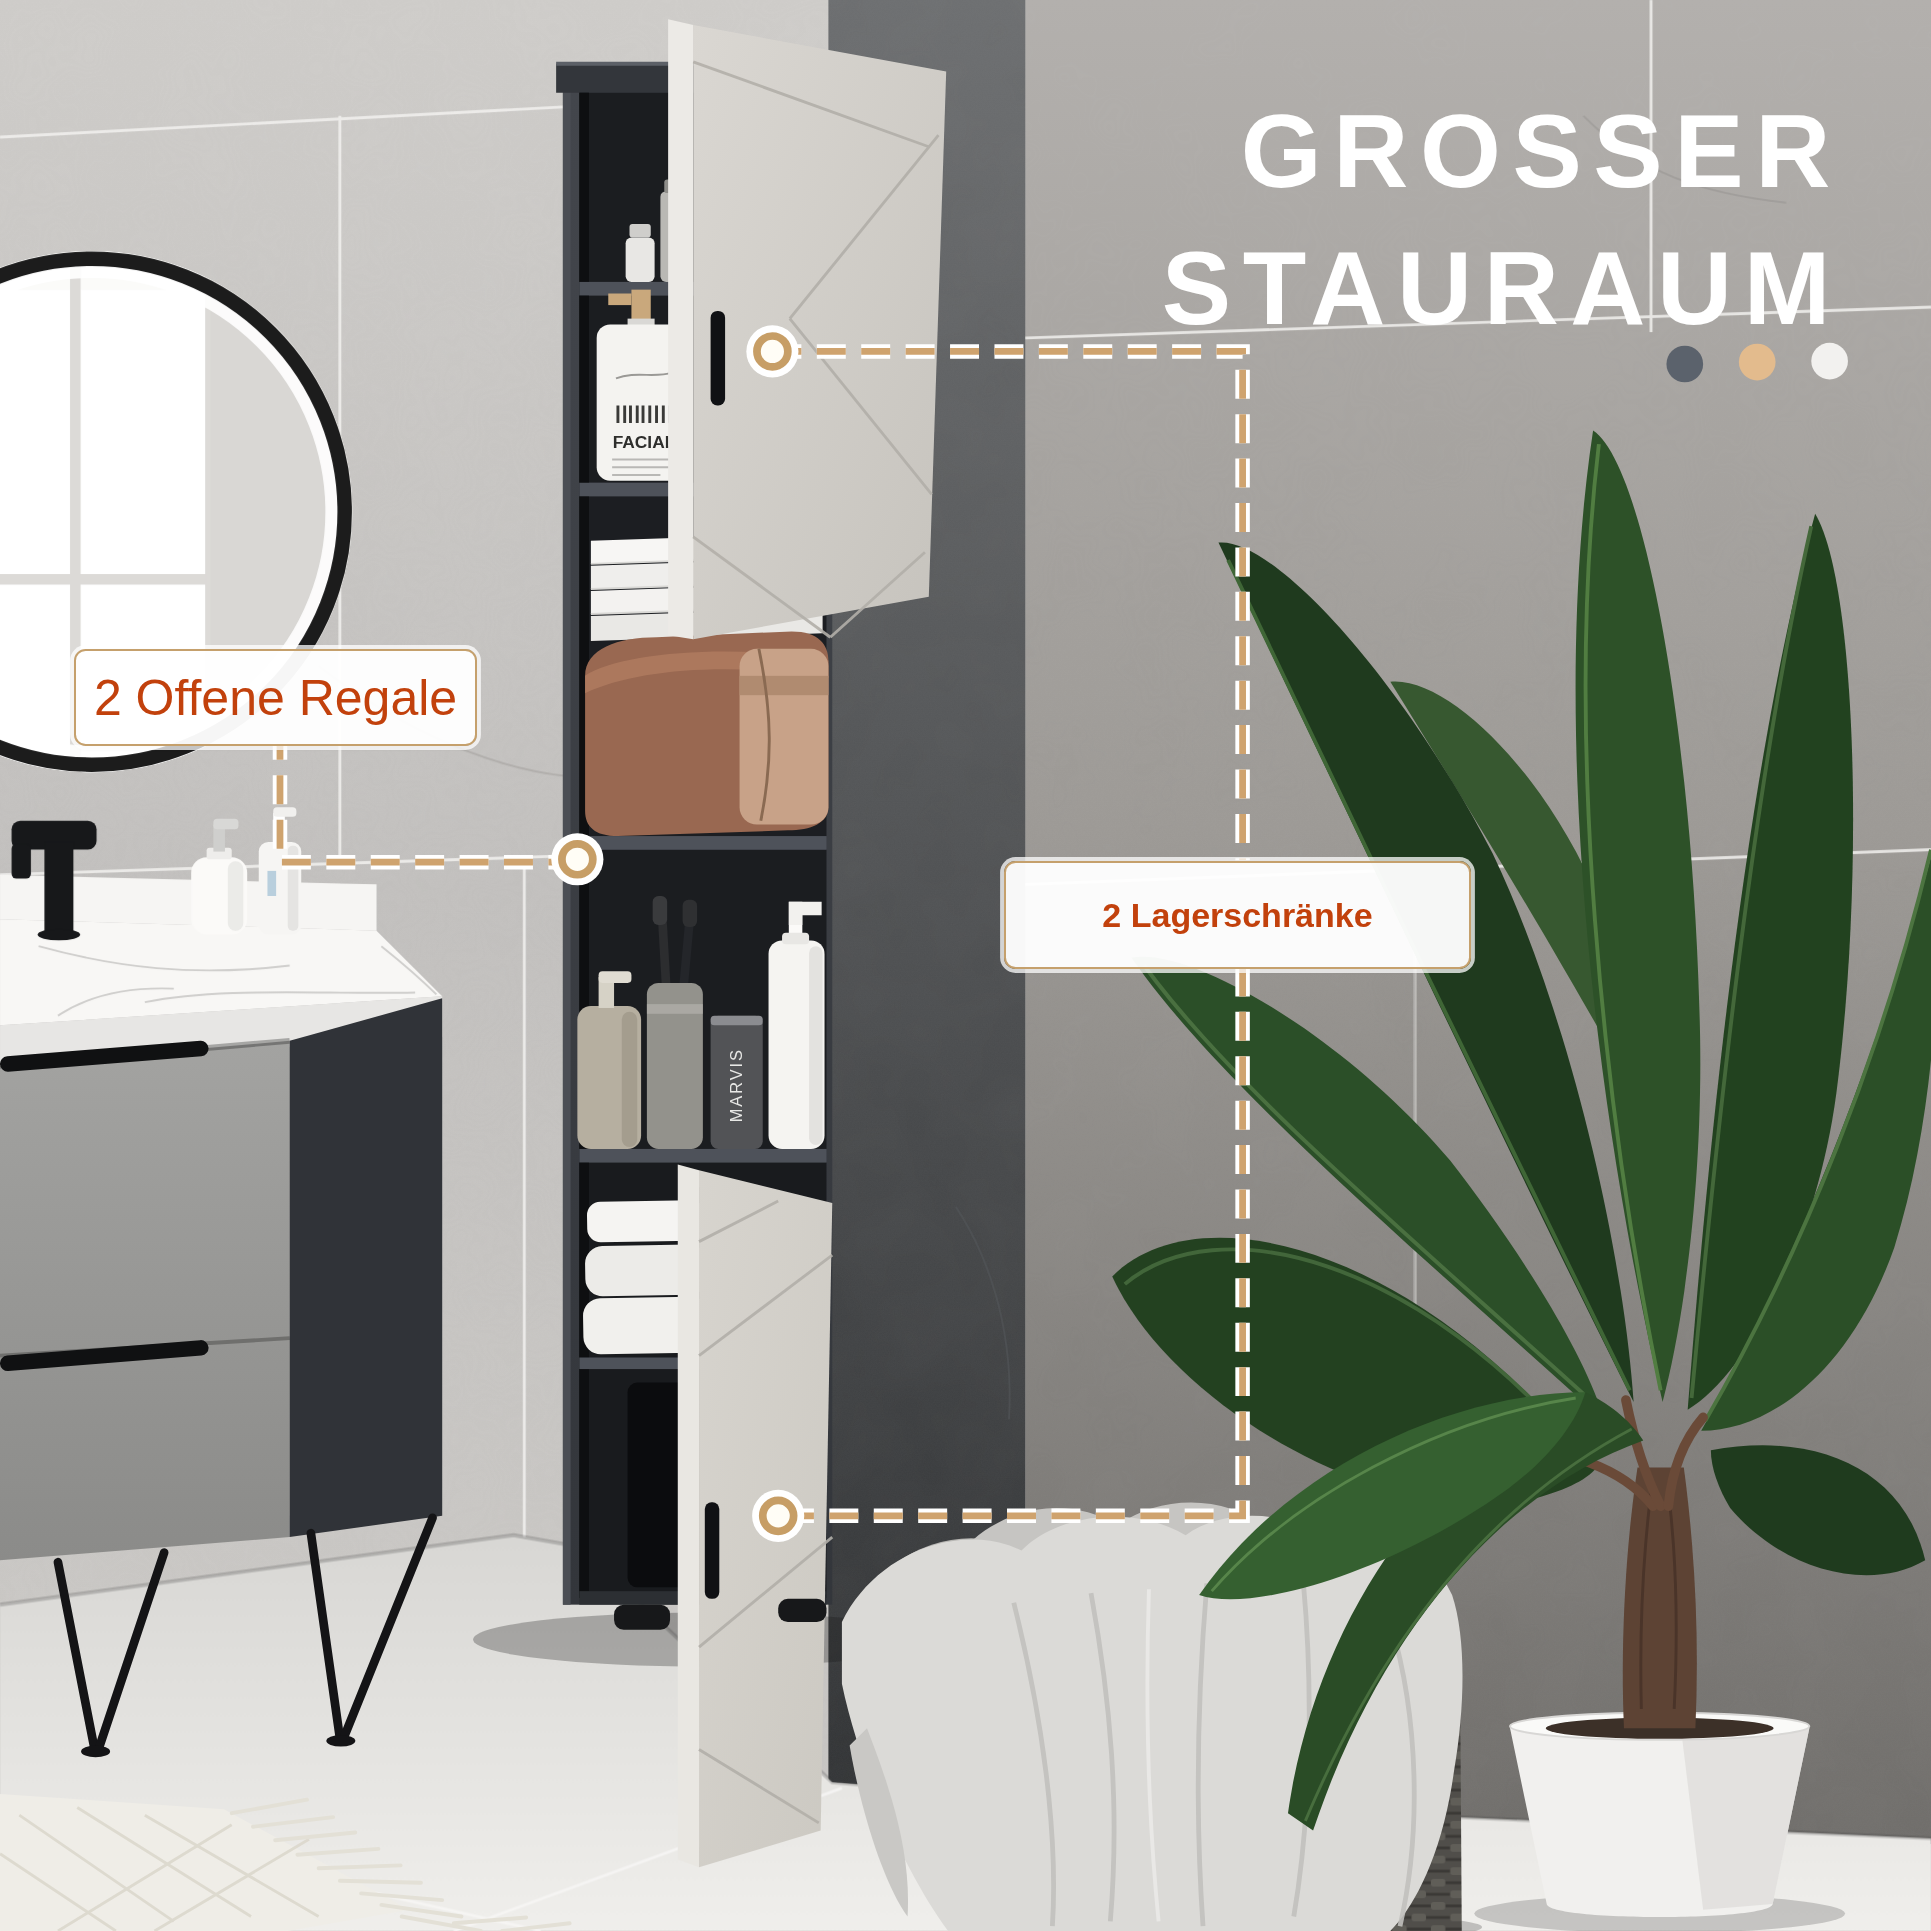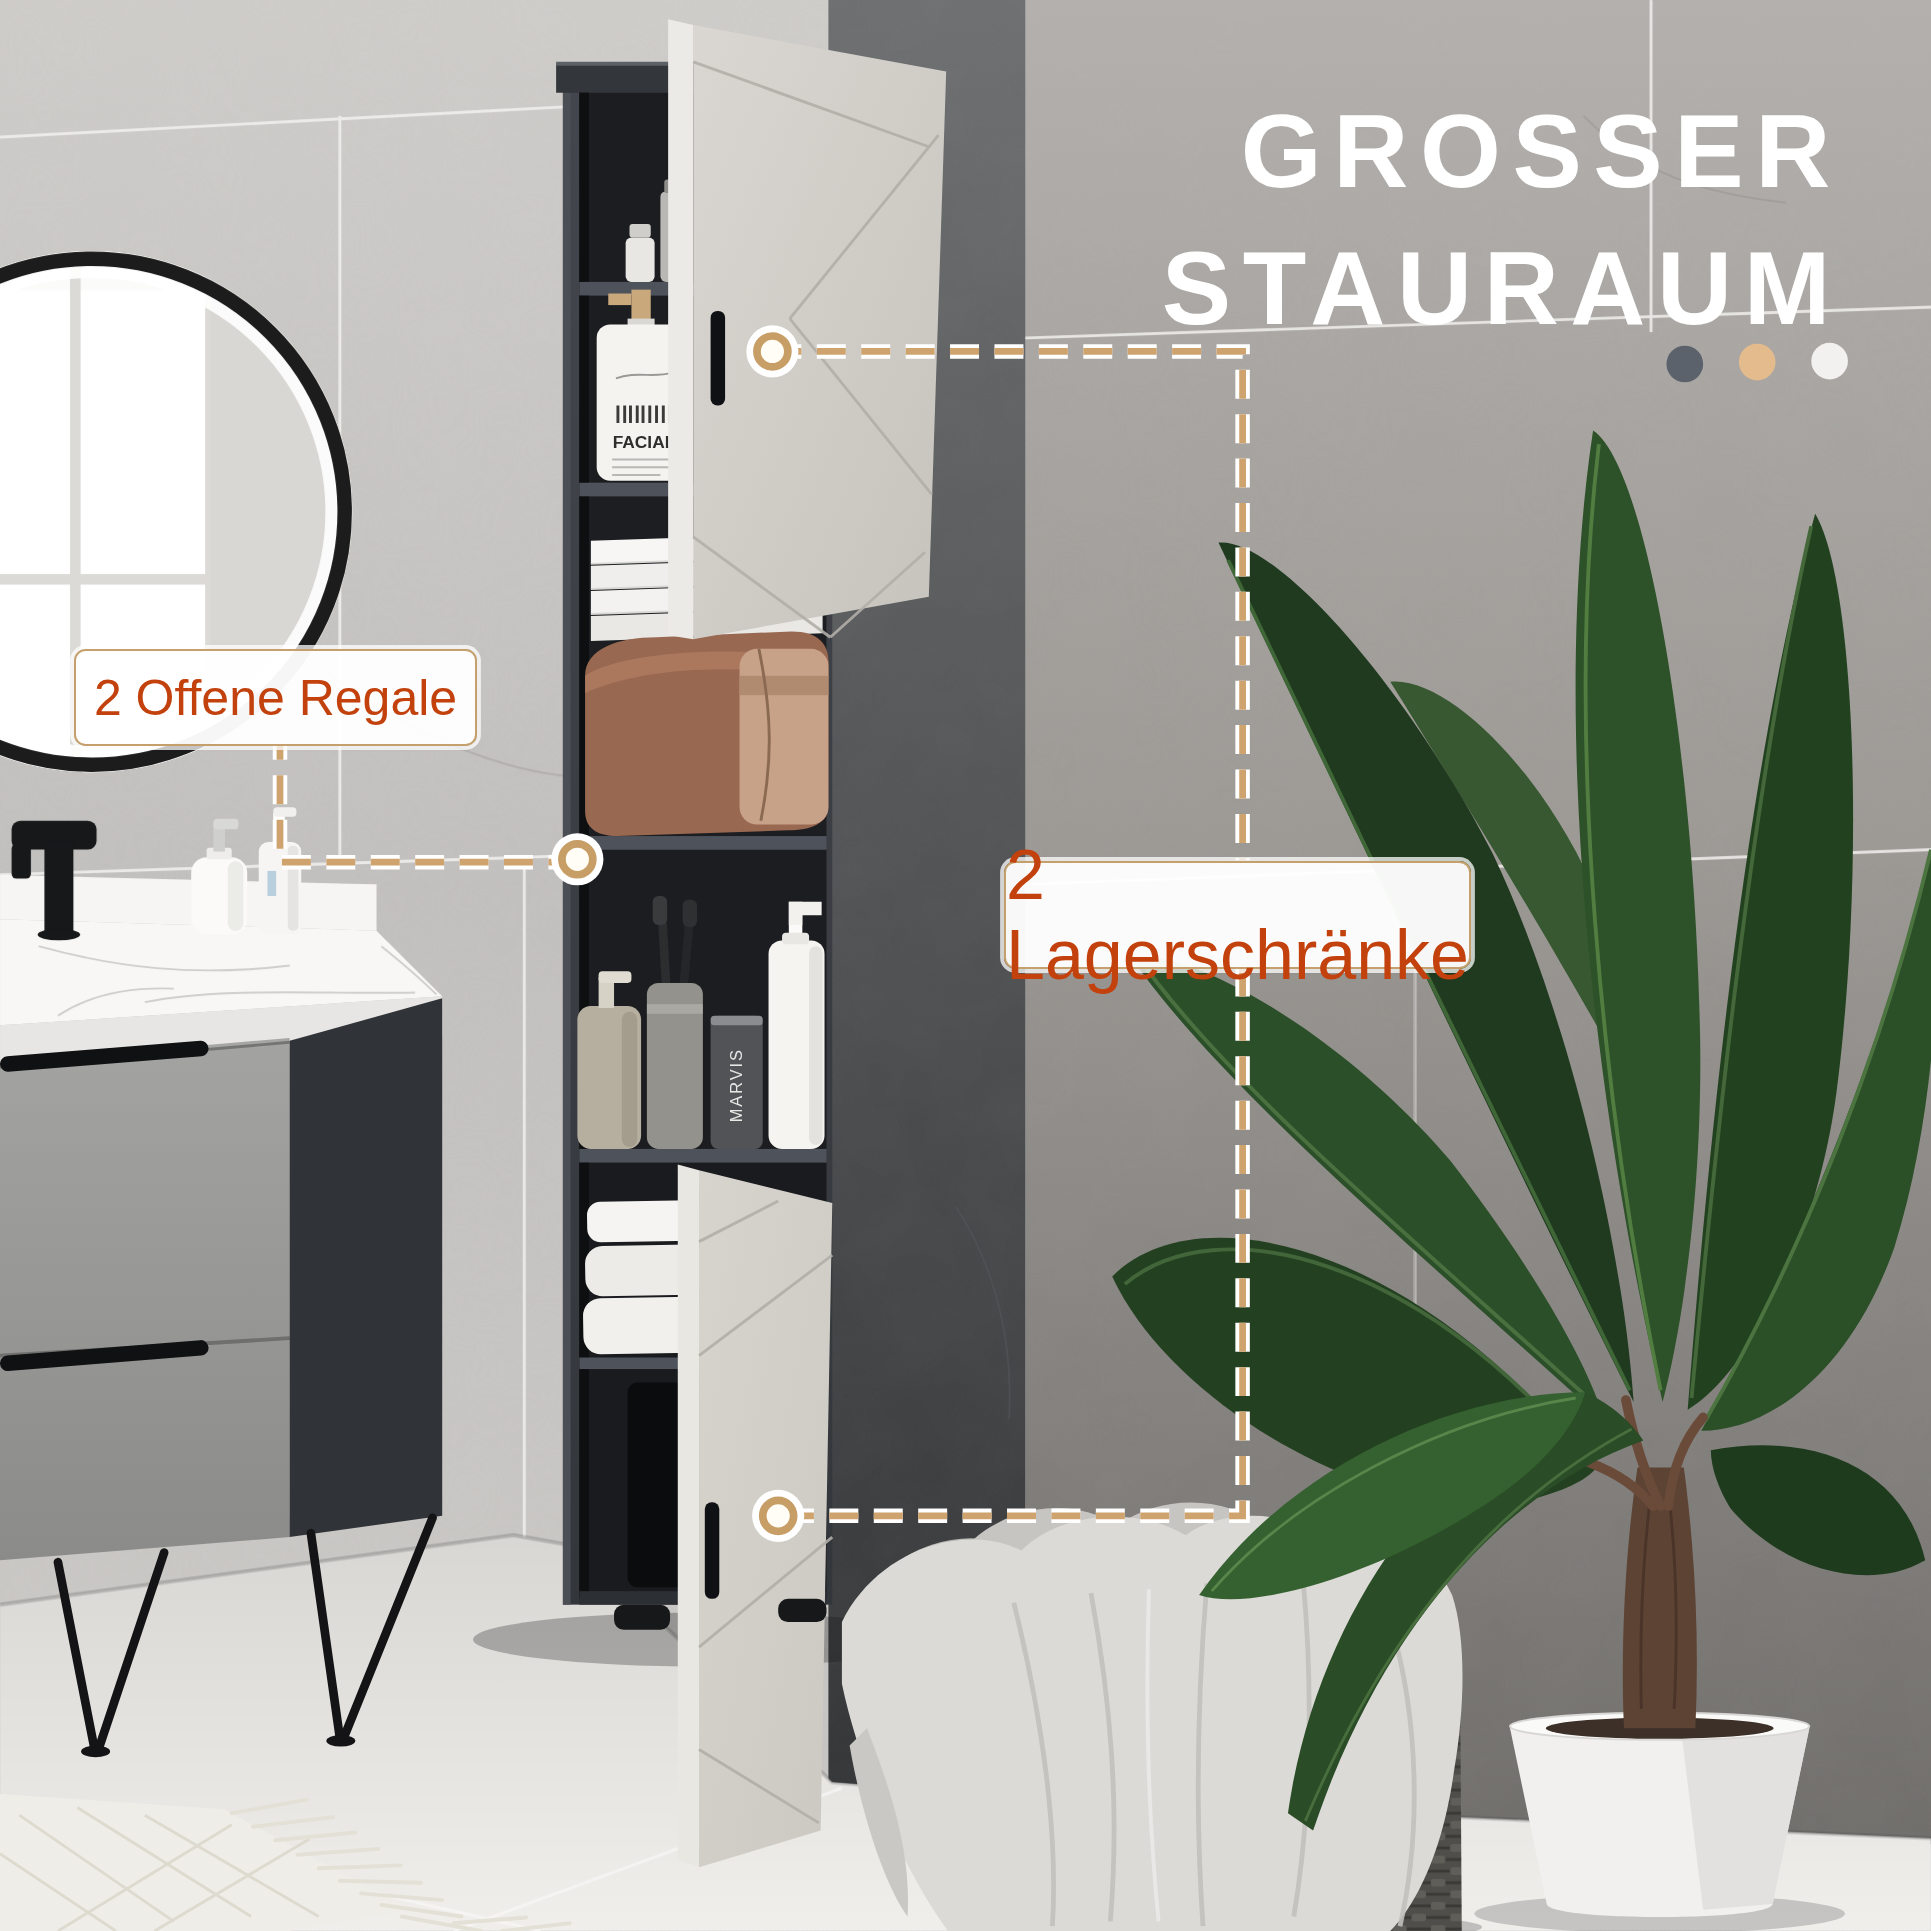--- a/index.html
+++ b/index.html
@@ -7,21 +7,21 @@
          font-family:"Liberation Sans", sans-serif;}
   .stage svg.scene{position:absolute;left:0;top:0;width:1931px;height:1931px;display:block;}
   .headline{position:absolute;top:83px;right:89px;text-align:right;color:#ffffff;
             font-weight:bold;font-size:104px;letter-spacing:11.6px;line-height:1.32;z-index:5;}
   .headline span{display:block;}
   .callout{position:absolute;z-index:6;display:flex;align-items:center;justify-content:center;
            background:rgba(255,255,255,0.96);border:2.9px solid #c5a06c;border-radius:11.6px;
            box-shadow:0 0 0 3.9px rgba(255,255,255,0.75), 0 1.9px 5.8px rgba(0,0,0,0.08);
            color:#c2410c;}
   .callout.c1{left:74px;top:649px;width:399px;height:93px;font-size:50px;}
-  .callout.c2{left:1004px;top:861px;width:463px;height:104px;font-size:70px;}
+  .callout.c2{left:1004px;top:861px;width:463px;height:104px;font-size:34px;font-weight:bold;}
 </style>
 </head>
 <body>
 
 <div class="stage">
 
 <svg class="scene" viewBox="0 0 2000 2000">
   <defs>
     <linearGradient id="gradLeft" x1="0" y1="0" x2="0" y2="1">
       <stop offset="0" stop-color="#d0cecb"></stop>

